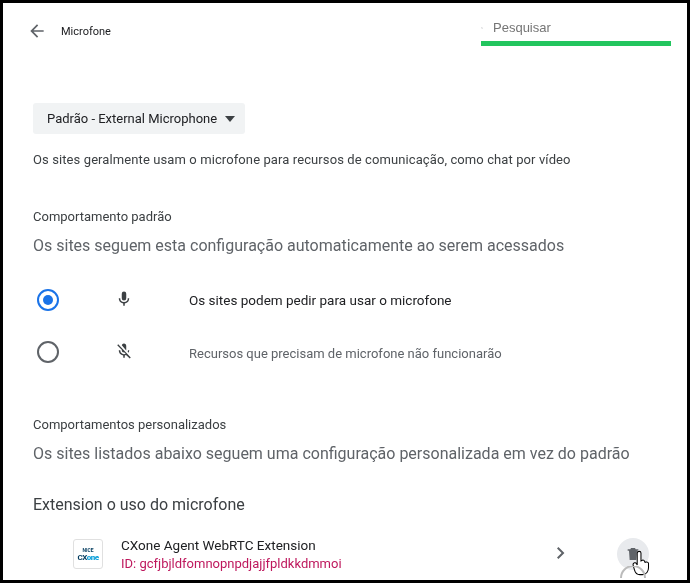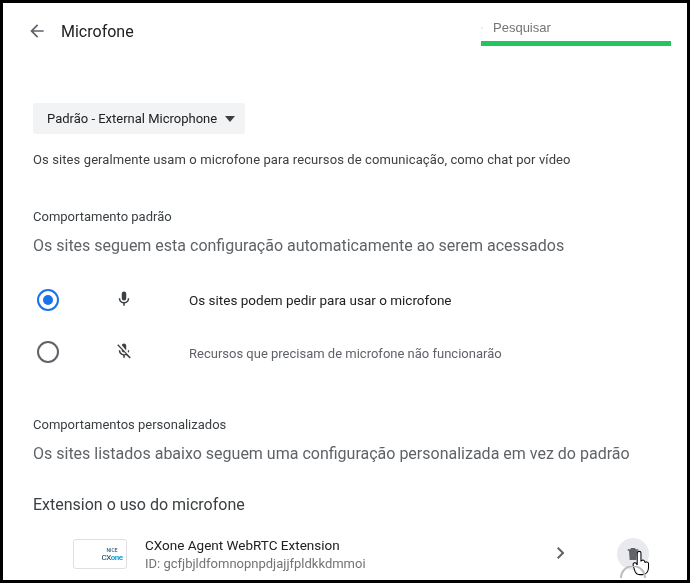--- a/index.html
+++ b/index.html
@@ -30,21 +30,21 @@
     width: 36px;
     height: 36px;
     border-radius: 50%;
     display: flex;
     align-items: center;
     justify-content: center;
     margin-right: 6px;
     cursor: pointer;
   }
   .title {
-    font-size: 16px;
+    font-size: 11px;
     color: #202124;
   }
   .spacer { flex: 1; }
   .search-wrap {
     display: flex;
     align-items: center;
     border-bottom: 5px solid #22c55e;
     padding: 2px 0 4px 0;
     width: 190px;
   }
@@ -134,29 +134,28 @@
     width: 28px;
     height: 28px;
     border: 1px solid #e0e0e0;
     border-radius: 3px;
     margin-right: 18px;
     display: flex;
     flex-direction: column;
     align-items: center;
     justify-content: center;
     font-size: 6px;
-    font-weight: normal;
+    font-weight: bold;
     color: #003a5d;
-    padding-left: 24px;
   }
   .ext-logo .cx { font-size: 8px; letter-spacing: -0.5px; }
   .ext-logo .cx b { color: #14a3db; }
   .ext-text { flex: 1; }
   .ext-name { color: #202124; font-size: 13.5px; }
-  .ext-id { color: #737373; font-size: 13px; margin-top: 3px; }
+  .ext-id { color: #be185d; font-size: 13px; margin-top: 3px; }
   .chev { color: #5f6368; margin-right: 50px; }
   .del-wrap {
     position: relative;
     width: 36px;
     height: 36px;
     display: flex;
     align-items: center;
     justify-content: center;
   }
   .del-btn {

